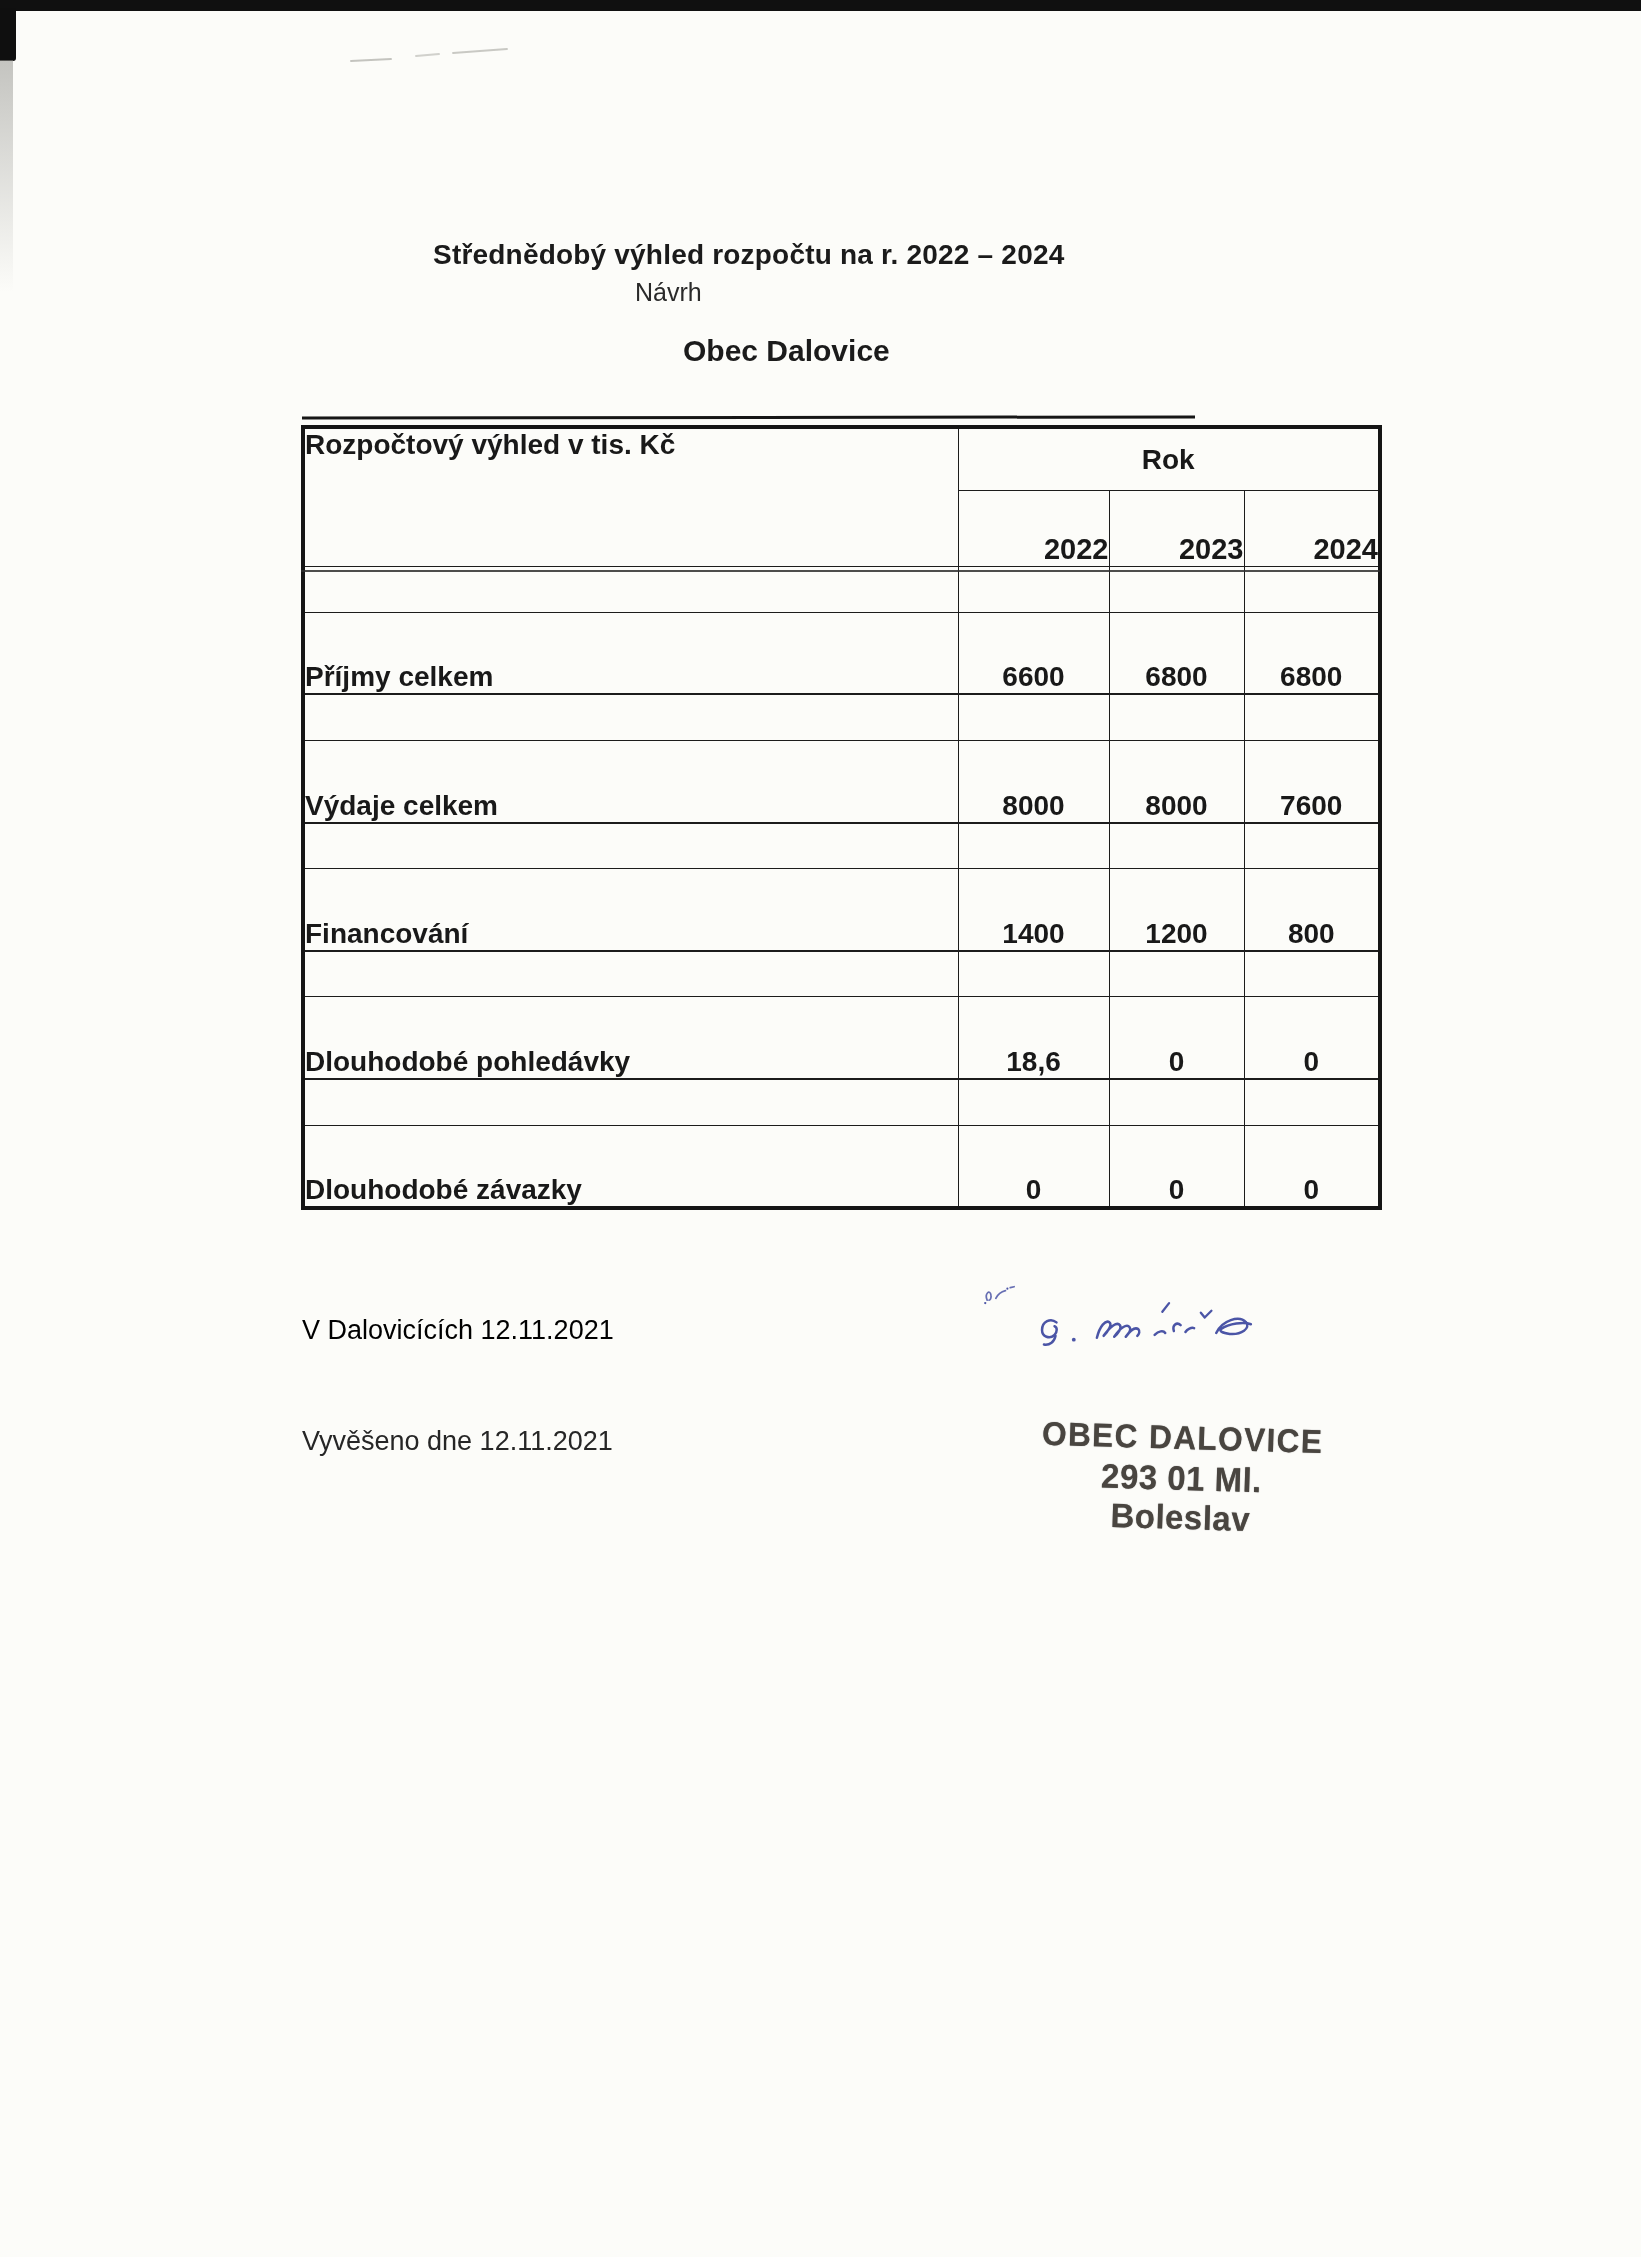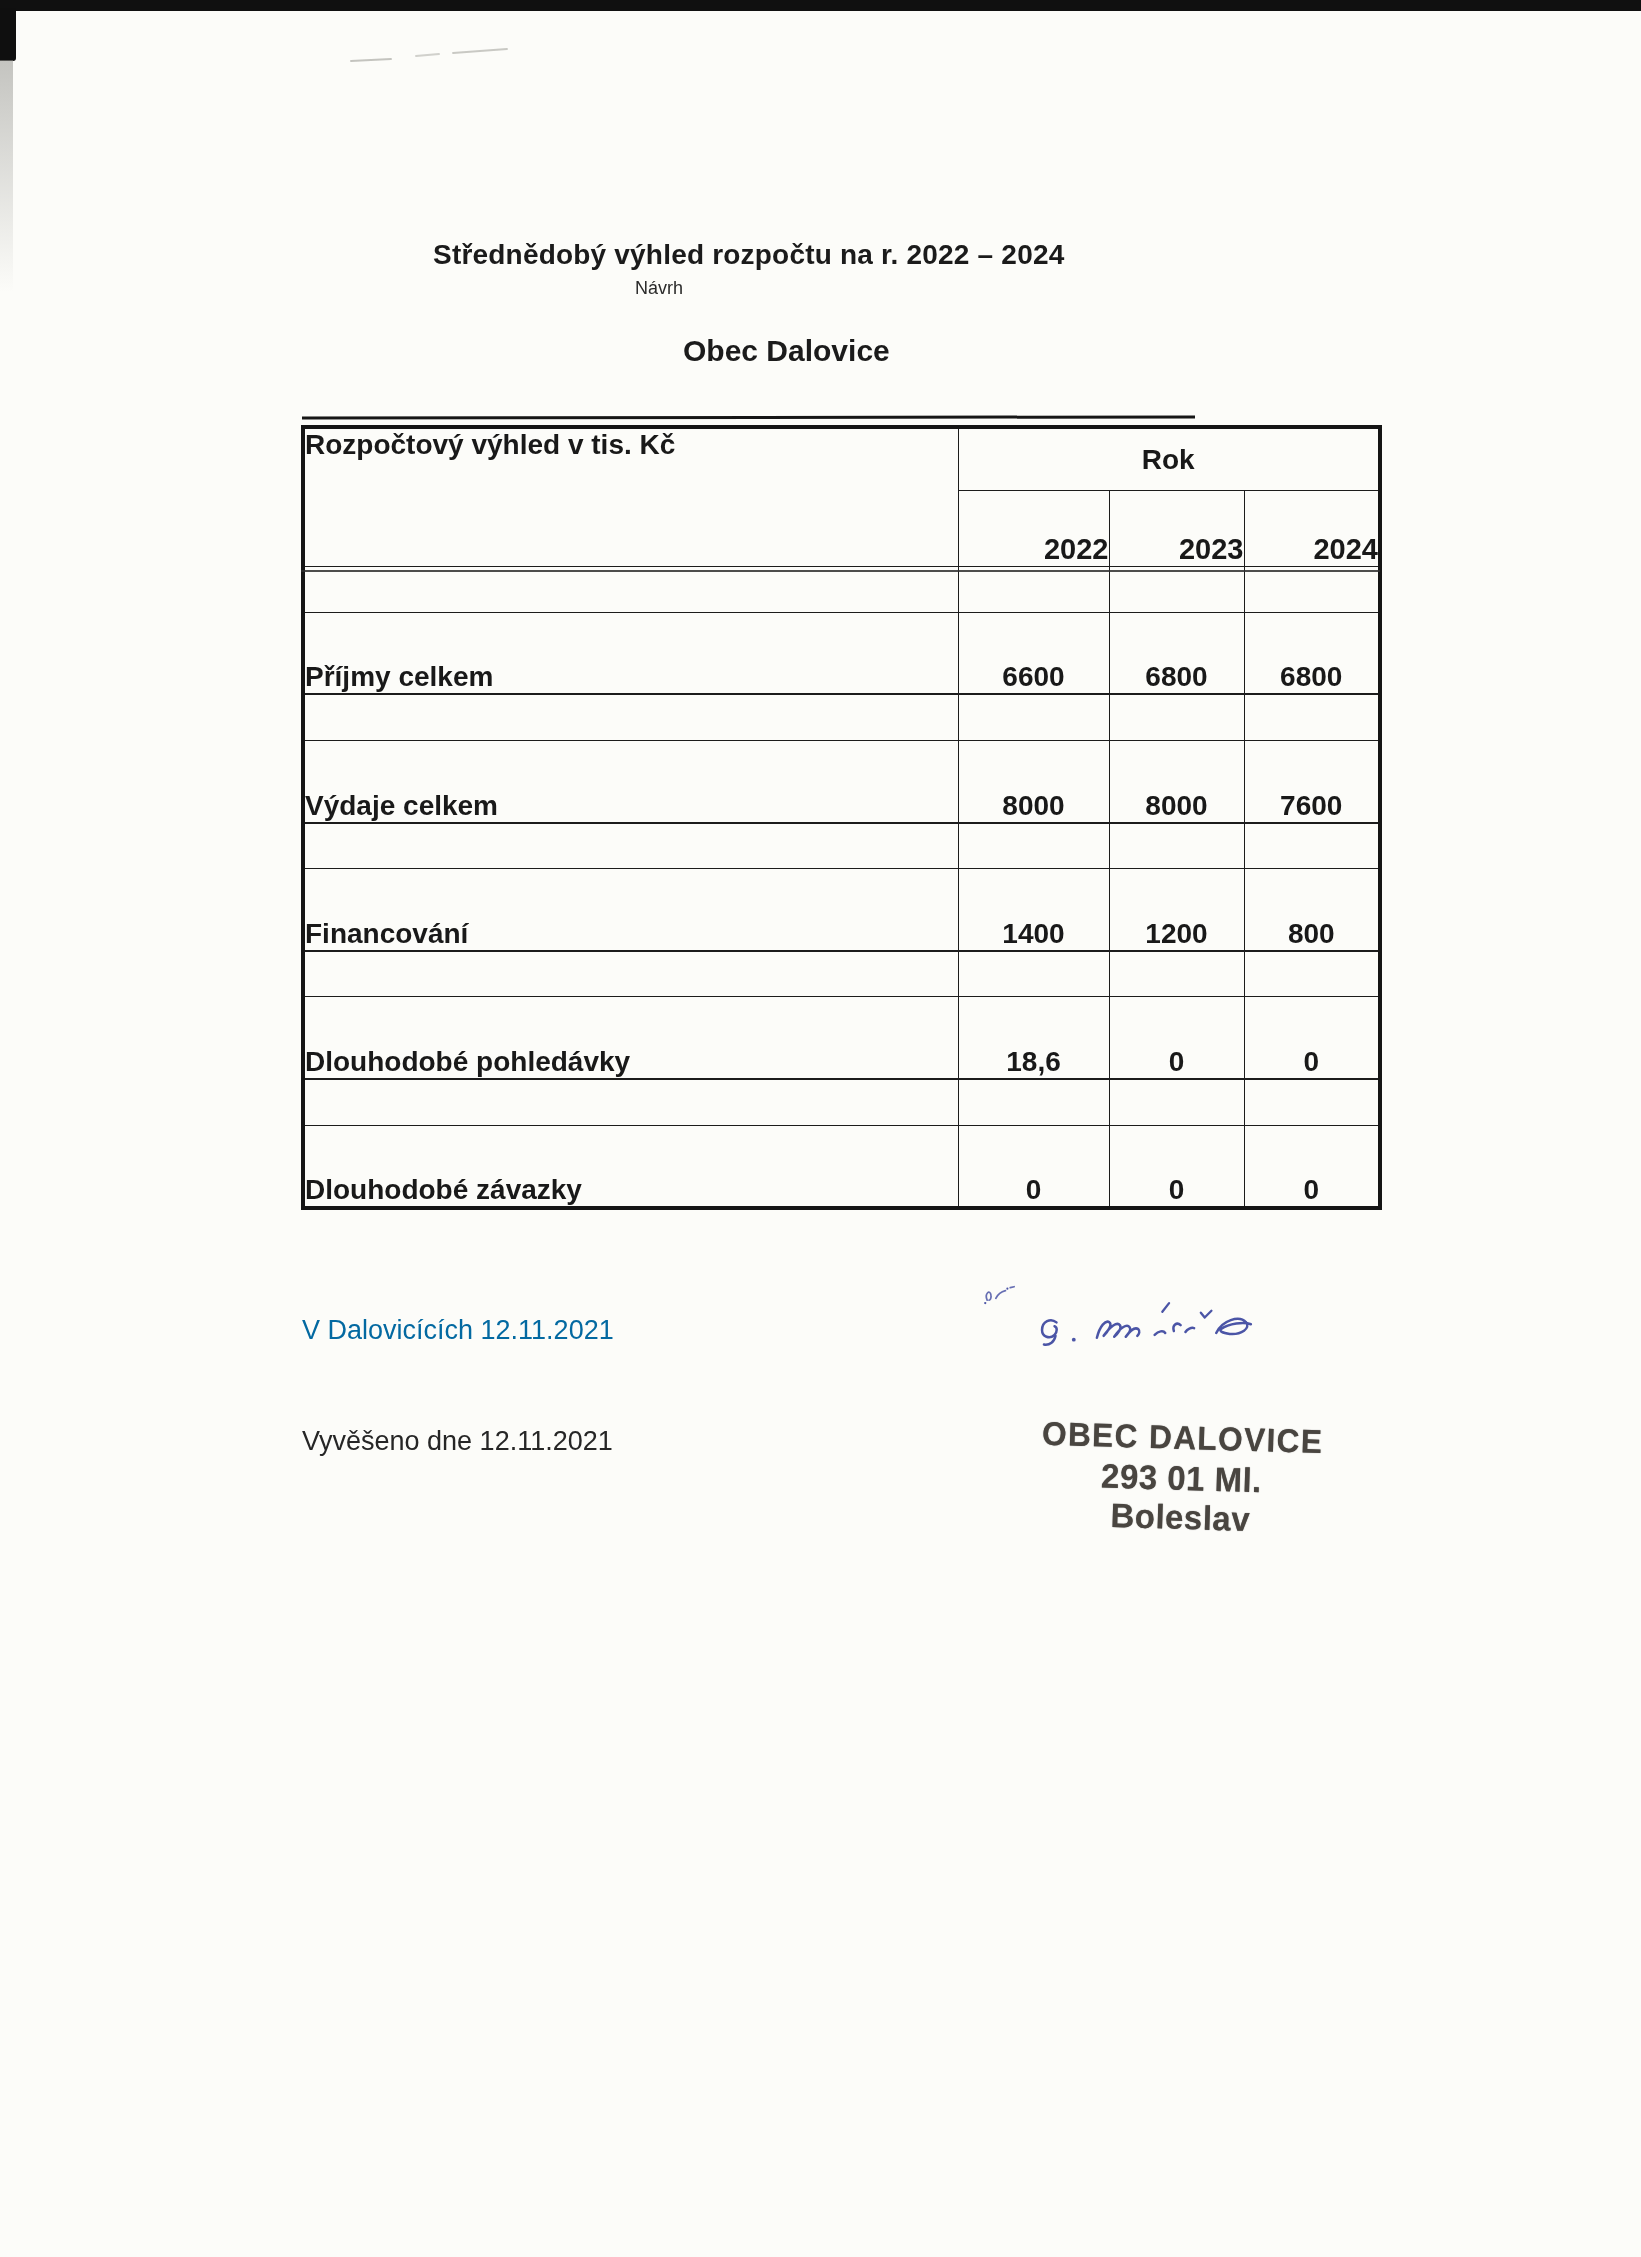--- a/index.html
+++ b/index.html
@@ -18,21 +18,21 @@
     background:linear-gradient(180deg,rgba(150,150,145,.55),rgba(150,150,145,0));}
   .smudge{height:1.9px;background:#a6a6a0;border-radius:1.9px;}
   .smudge1{left:350px;top:59px;width:42px;transform:rotate(-3deg);opacity:.65;}
   .smudge2{left:415px;top:54px;width:25px;transform:rotate(-5deg);opacity:.5;}
   .smudge3{left:452px;top:50px;width:56px;transform:rotate(-4deg);opacity:.6;}
   .table-ghost-line{left:302px;top:416px;width:893px;height:2.9px;background:#161616;transform:rotate(-0.08deg);}
   .table-double-line{left:301px;top:570px;width:1079px;height:1.9px;background:#2e2e2e;opacity:.85;}
 
   
   .doc-title{left:433px;top:239px;font-size:28px;font-weight:bold;letter-spacing:0.2px;}
-  .doc-subtitle{left:635px;top:278px;font-size:18px;color:#2a2a2a;}
+  .doc-subtitle{left:635px;top:278px;font-size:25px;color:#2a2a2a;}
   .doc-entity{left:683px;top:334px;font-size:30px;font-weight:bold;}
 
   
   table.budget{
     position:absolute;left:301px;top:425px;width:1081px;height:785px;
     border-collapse:collapse;table-layout:fixed;
     border:4.8px solid #151515;
     font-weight:bold;font-size:28px;color:#191919;
   }
   table.budget td{border:1.9px solid #1c1c1c;padding:0;overflow:hidden;}
@@ -41,21 +41,21 @@
   tr.h2 td{height:74px;padding-left:24px;}
   tr.sp td{height:44px;border-bottom-width:1.9px;}
   tr.dt td{height:79px;border-bottom-width:2.9px;}
   td.corner{vertical-align:top;padding:13.5px 5.8px 0 6.8px;border-bottom-width:1.9px;margin-left:48px;}
   td.rok{text-align:center;vertical-align:middle;border-bottom-width:3.9px;}
   td.year{text-align:right;vertical-align:bottom;padding:0 4.8px 2.9px 0;font-size:29px;border-bottom-width:4.8px;}
   td.row-label{vertical-align:bottom;padding:0 0 7.7px 6.8px;}
   td.num{text-align:center;vertical-align:bottom;padding:0 5.8px 6.8px 0;}
 
   
-  .place-date{left:302px;top:1315px;font-size:27px;color:#0369a1;}
+  .place-date{left:302px;top:1315px;font-size:27px;color:#000000;}
   .posted-date{left:302px;top:1426px;font-size:27px;color:#262626;}
 
   
   .stamp{
     left:1029px;top:1419px;width:305px;text-align:center;
     transform:rotate(1.7deg);color:#36322d;font-weight:bold;
     opacity:.9;text-shadow:0 0 1px rgba(54,50,45,.75);
   }
   .stamp-l1{font-size:33px;letter-spacing:1.4px;transform:scaleX(.96);}
   .stamp-l2{font-size:34px;letter-spacing:0.5px;margin-top:1.9px;transform:scaleX(.97);}

